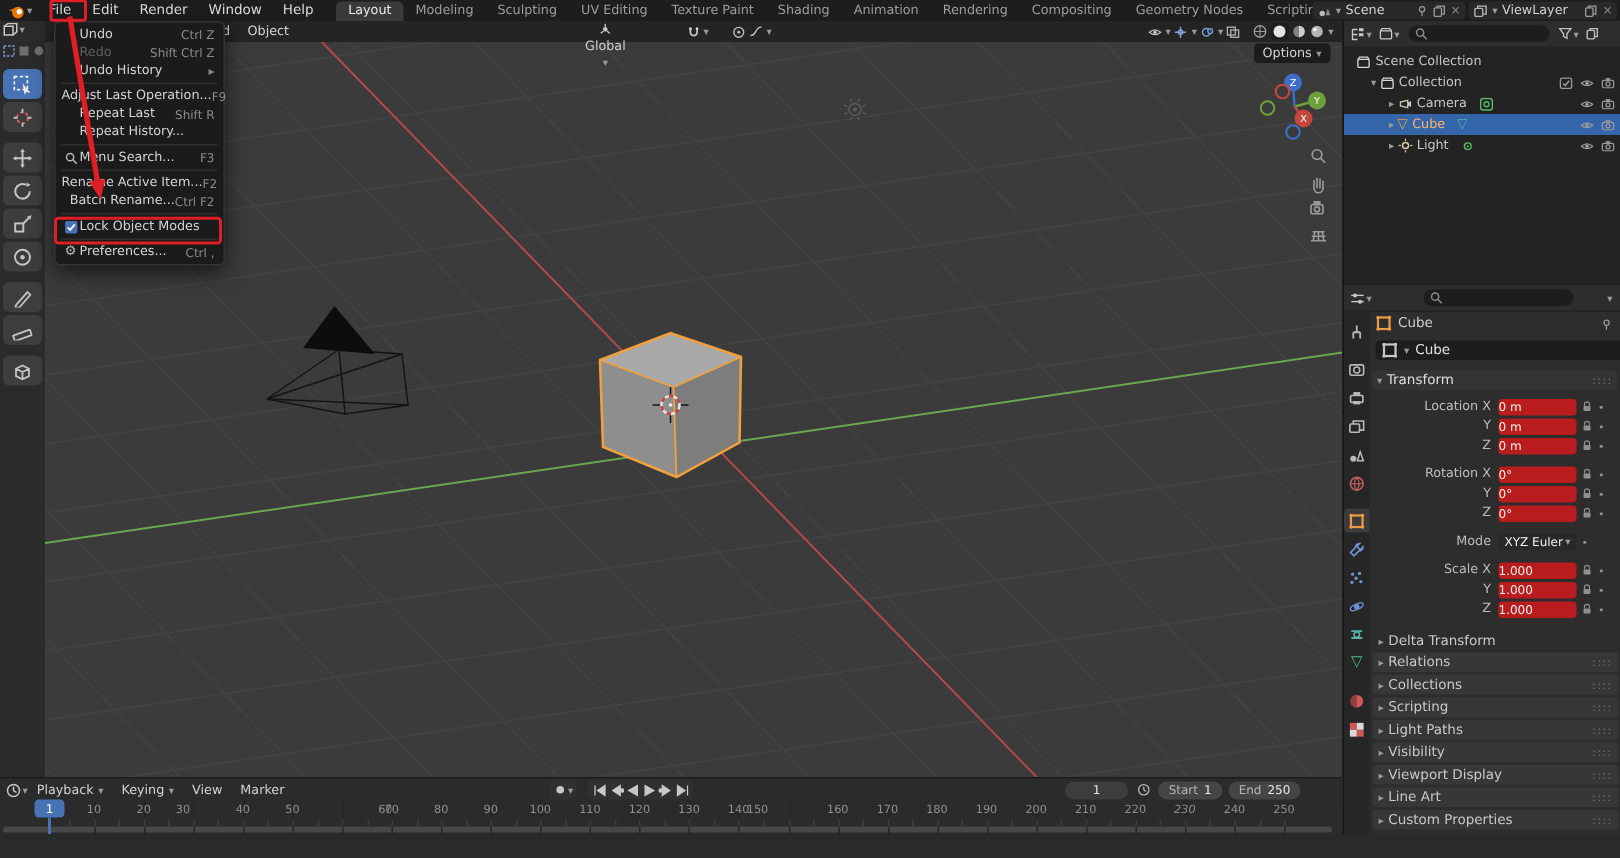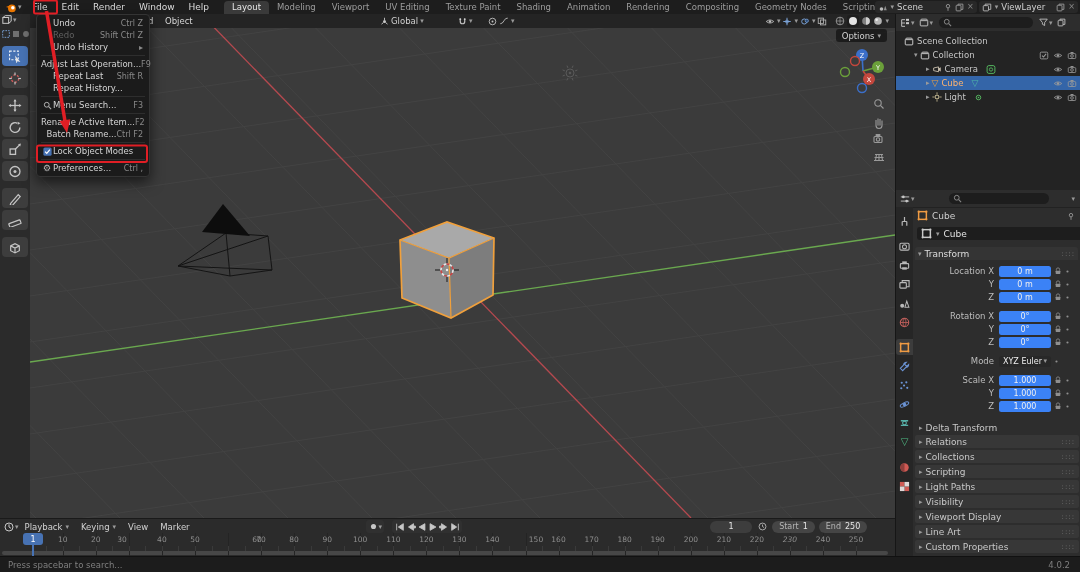--- a/index.html
+++ b/index.html
@@ -60,22 +60,22 @@
   #prop-tabs{position:absolute;left:0;top:17px;width:17px;height:349px;background:#262626;}
   .ptab{position:absolute;left:0;width:17px;height:16px;display:flex;align-items:center;justify-content:center;}
   .ptab.active{background:#3c3c3c;border-radius:3px 0 0 3px;}
   #prop-content{position:absolute;left:17px;top:17px;width:168px;height:349px;}
   .crumb{position:absolute;left:4px;top:3px;display:flex;align-items:center;gap:4px;color:#cfcfcf;}
   .name-field{position:absolute;left:4px;top:20px;width:158px;height:13px;background:#1d1d1d;border-radius:3px;
               display:flex;align-items:center;gap:4px;padding:0 4px;color:#e2e2e2;}
   .tr-header{position:absolute;left:2px;top:40px;width:163px;height:13px;display:flex;align-items:center;gap:3px;color:#dedede;background:#343434;border-radius:3px 3px 0 0;padding:0 3px;box-sizing:border-box;}
   .tr-row{position:absolute;height:12px;display:flex;align-items:center;width:168px;}
   .tr-label{width:86px;text-align:right;padding-right:5px;color:#bdbdbd;font-size:8.5px;box-sizing:border-box;}
-  .tr-field{width:52px;height:11px;background:#3b82f6;border-radius:2.5px;color:#efefef;font-size:8px;
-            display:flex;align-items:center;justify-content:center;}
+  .tr-field{width:52px;height:11px;background:#b91c1c;border-radius:2.5px;color:#efefef;font-size:8px;
+            display:flex;align-items:center;justify-content:flex-start;}
   .tr-field.dd{background:#282828;justify-content:space-between;padding:0 4px;box-sizing:border-box;width:52px;}
   .tr-after{display:flex;align-items:center;gap:3px;margin-left:3px;}
   .sec-row{position:absolute;left:2px;width:164px;height:13px;background:#373737;border-radius:2px;
            display:flex;align-items:center;gap:3px;color:#c9c9c9;padding:0 4px;box-sizing:border-box;}
   .sec-dots{margin-left:auto;color:#777;font-size:7px;letter-spacing:1px;}
   .subpanel{background:none;}
 
   
   #timeline{left:0;top:518px;width:895px;height:38px;background:#2b2b2b;border-top:1px solid #1a1a1a;box-sizing:border-box;}
   .tl-menu{line-height:14px;font-size:8.5px;color:#d2d2d2;padding:0 6px;display:flex;align-items:center;gap:3px;}
@@ -214,21 +214,21 @@
           <g transform="translate(843,136.5)" stroke="#9a9a9a" stroke-width="1.1" fill="#9a9a9a">
             <path d="M2 4 H10 M1.5 7 H10.5 M1 10 H11 M3.5 4 L2.5 10 M6 4 V10 M8.5 4 L9.5 10" fill="none"></path>
           </g>
         </svg>
       </div>
     <div id="vp-header">
         <span class="vp-menu" style="left: 24px;">View</span>
         <span class="vp-menu" style="left: 56px;">Select</span>
         <span class="vp-menu" style="left: 107px;">Add</span>
         <span class="vp-menu" style="left: 135px;">Object</span>
-        <div class="vp-ctrl" style="left: 350px;">
+        <div class="vp-ctrl" style="left: 360px; flex-direction: column;">
           <span class="icn">
             <svg width="9" height="9" viewBox="0 0 12 12">
               <circle cx="6" cy="6" r="2" fill="#c8c8c8"></circle>
               <line x1="6" y1="1" x2="6" y2="4" stroke="#c8c8c8" stroke-width="1.2"></line>
               <line x1="2" y1="9.5" x2="4.5" y2="7.5" stroke="#c8c8c8" stroke-width="1.2"></line>
               <line x1="10" y1="9.5" x2="7.5" y2="7.5" stroke="#c8c8c8" stroke-width="1.2"></line>
             </svg>
           </span>
           <span class="tb-label">Global</span>
           <span class="chev">▾</span>
@@ -1073,45 +1073,41 @@
         </div>
         <div class="tl-pill" style="margin-left: 4px;">
           <span style="color: rgb(181, 181, 181);">End</span>
           <span>250</span>
         </div>
       </div>
     <div id="tl-ruler"></div>
   </div>
   <div id="tl-scrollbar" class="abs"></div>
 
-  <div id="statusbar" class="abs">
-    <span style="margin-left:8px">Press spacebar to search...</span>
-    <span style="margin-left:auto;margin-right:10px">4.0.2</span>
-  </div>
 
   <div id="topbar" class="abs flex">
     <span class="icn" id="blender-logo" style="margin:0 4px 0 5px">
         <svg width="12" height="11" viewBox="0 0 12 12">
           <circle cx="7" cy="7" r="4.2" fill="#ea7600"></circle>
           <circle cx="8" cy="6.3" r="1.9" fill="#fff"></circle>
           <path d="M0.5 5.5 L6 3.2 L4.5 6.5 Z" fill="#ea7600"></path>
         </svg>
         <span class="chev" style="margin-left:1px">▾</span>
       </span>
     <div id="menubar" class="flex">
         <span class="menu-item">File</span>
         <span class="menu-item open">Edit</span>
         <span class="menu-item">Render</span>
         <span class="menu-item">Window</span>
         <span class="menu-item">Help</span>
       </div>
     <div id="workspaces" class="flex" style="margin-left:8px">
         <span class="ws-tab active">Layout</span>
         <span class="ws-tab">Modeling</span>
-        <span class="ws-tab">Viewport</span>
+        <span class="ws-tab">Sculpting</span>
         <span class="ws-tab">UV Editing</span>
         <span class="ws-tab">Texture Paint</span>
         <span class="ws-tab">Shading</span>
         <span class="ws-tab">Animation</span>
         <span class="ws-tab">Rendering</span>
         <span class="ws-tab">Compositing</span>
         <span class="ws-tab">Geometry Nodes</span>
         <span class="ws-tab">Scripting</span>
         <span class="ws-tab">+</span>
       </div>
@@ -1266,21 +1262,21 @@
     <span class="tick-num" style="left: 360.2px;">100</span>
     <div class="tick-line" style="left: 393.3px;"></div>
     <span class="tick-num" style="left: 393.3px;">110</span>
     <div class="tick-line" style="left: 426.3px;"></div>
     <span class="tick-num" style="left: 426.3px;">120</span>
     <div class="tick-line" style="left: 459.4px;"></div>
     <span class="tick-num" style="left: 459.4px;">130</span>
     <div class="tick-line" style="left: 492.4px;"></div>
     <span class="tick-num" style="left: 492.4px;">140</span>
     <div class="tick-line" style="left: 525.5px;"></div>
-    <span class="tick-num" style="left: 536px;">150</span>
+    <span class="tick-num" style="left: 505px;">150</span>
     <div class="tick-line" style="left: 558.5px;"></div>
     <span class="tick-num" style="left: 558.5px;">160</span>
     <div class="tick-line" style="left: 591.6px;"></div>
     <span class="tick-num" style="left: 591.6px;">170</span>
     <div class="tick-line" style="left: 624.6px;"></div>
     <span class="tick-num" style="left: 624.6px;">180</span>
     <div class="tick-line" style="left: 657.7px;"></div>
     <span class="tick-num" style="left: 657.7px;">190</span>
     <div class="tick-line" style="left: 690.8px;"></div>
     <span class="tick-num" style="left: 690.8px;">200</span>

